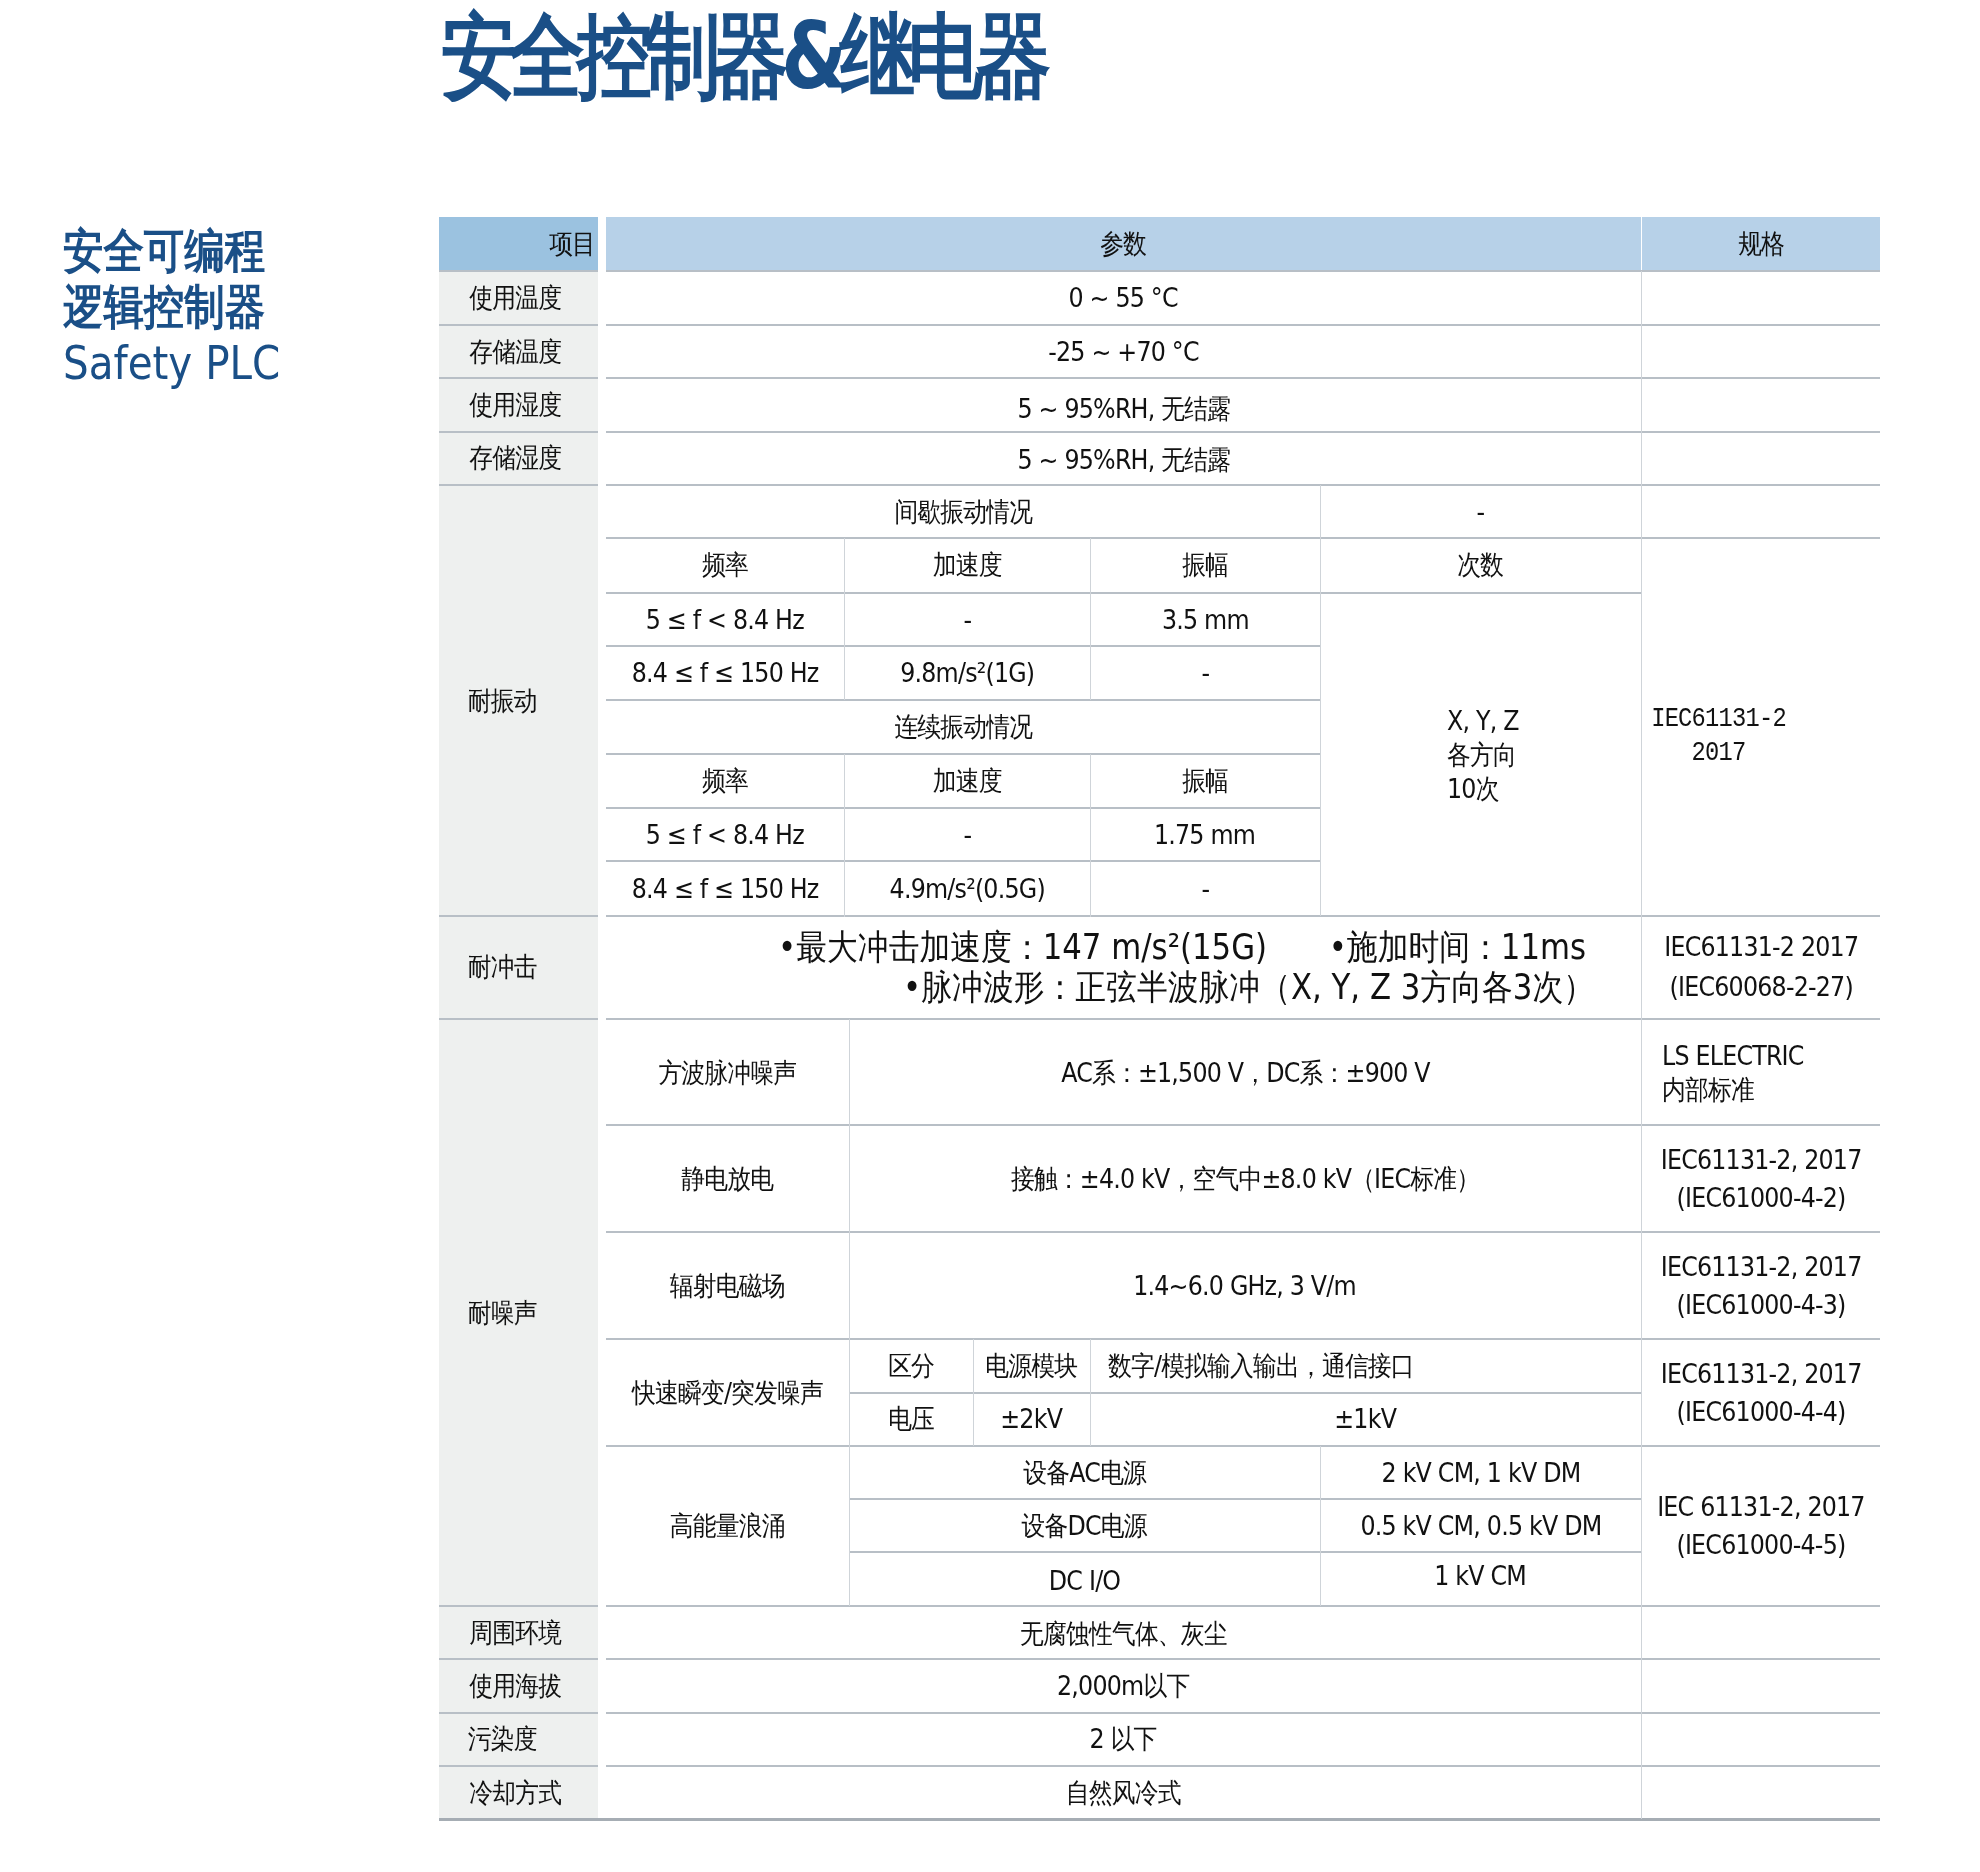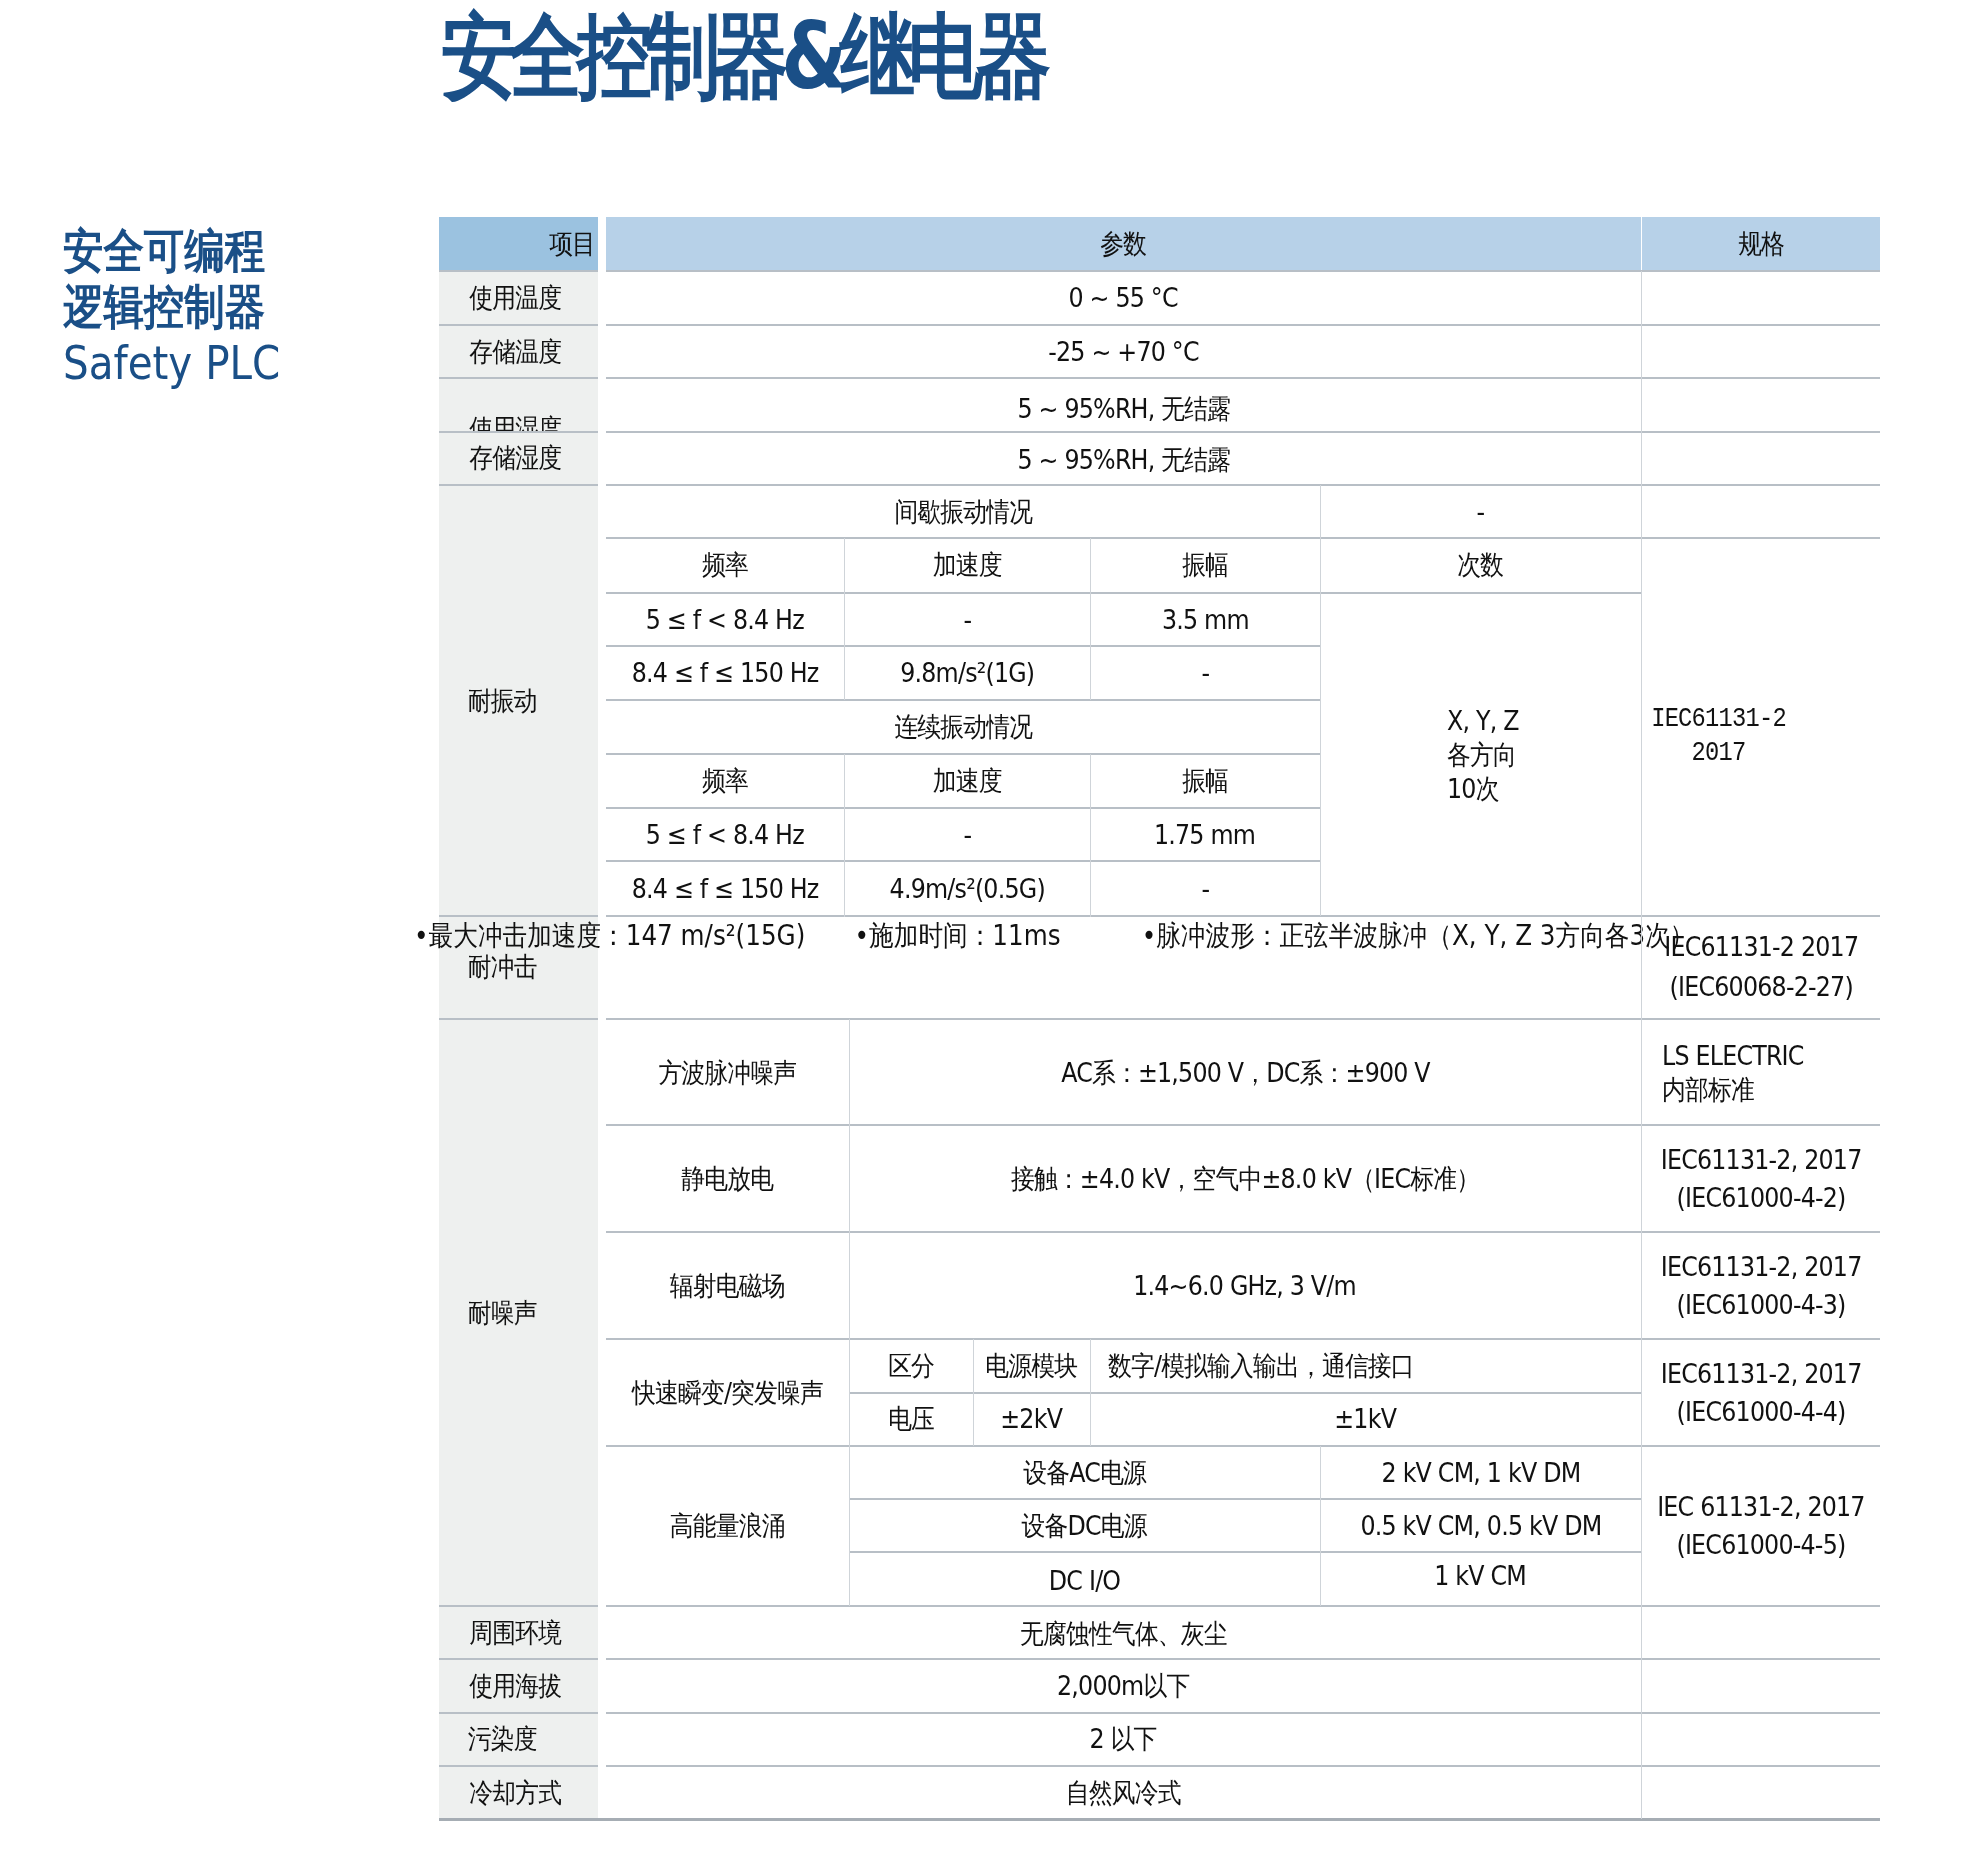--- a/index.html
+++ b/index.html
@@ -33,21 +33,21 @@
   <div class="abs" style="left:439px; top:271px; width:159px; height:1548px; background:#eef0ef;"></div>
 
   <div class="abs cell hdr1" style="left:439px; top:217px; width:159px; height:54px;"><span>项目</span></div>
   <div class="abs cell hdr2" style="left:606px; top:217px; width:1035px; height:54px;"><span>参数</span></div>
   <div class="abs cell hdr2" style="left:1642px; top:217px; width:238px; height:54px;"><span>规格</span></div>
 
   <div class="abs cell item" style="left:439px; top:271px; width:159px; height:53px;"><span>使用温度</span></div>
   <div class="abs cell" style="left:606px; top:271px; width:1035px; height:53px;"><span>0 ~ 55 °C</span></div>
   <div class="abs cell item" style="left:439px; top:325px; width:159px; height:53px;"><span>存储温度</span></div>
   <div class="abs cell" style="left:606px; top:325px; width:1035px; height:53px;"><span>-25 ~ +70 °C</span></div>
-  <div class="abs cell item" style="left:439px; top:378px; width:159px; height:53px;margin-top:24px;"><span>使用湿度</span></div>
+  <div class="abs cell item" style="left:439px; top:378px; width:159px; height:53px;"><span>使用湿度</span></div>
   <div class="abs cell" style="left:606px; top:382px; width:1035px; height:53px;"><span>5 ~ 95%RH, 无结露</span></div>
   <div class="abs cell item" style="left:439px; top:431px; width:159px; height:53px;"><span>存储湿度</span></div>
   <div class="abs cell" style="left:606px; top:433px; width:1035px; height:53px;"><span>5 ~ 95%RH, 无结露</span></div>
 
   <div class="abs cell item" style="left:439px; top:485px; width:159px; height:431px;"><span>耐振动</span></div>
   <div class="abs cell" style="left:606px; top:485px; width:714px; height:53px;"><span>间歇振动情况</span></div>
   <div class="abs cell" style="left:1320px; top:485px; width:321px; height:53px;"><span>-</span></div>
 
   <div class="abs cell" style="left:606px; top:538px; width:238px; height:54px;"><span>频率</span></div>
   <div class="abs cell" style="left:844px; top:538px; width:246px; height:54px;"><span>加速度</span></div>
@@ -76,21 +76,21 @@
   <div class="abs cell" style="left:844px; top:861px; width:246px; height:55px;"><span>4.9m/s²(0.5G)</span></div>
   <div class="abs cell" style="left:1090px; top:861px; width:230px; height:55px;"><span>-</span></div>
 
   <div class="abs cell" style="left:1320px; top:593px; width:321px; height:324px; justify-content:flex-start; padding-left:127px; text-align:left;"><span style="transform-origin:left center;">X, Y, Z
 各方向
 10次</span></div>
   <div class="abs cell" style="left:1600px; top:538px; width:238px; height:396px;font-family:Liberation Mono, monospace;"><span>IEC61131-2
 2017</span></div>
 
   <div class="abs cell item" style="left:439px; top:916px; width:159px; height:102px;"><span>耐冲击</span></div>
-  <div class="abs" style="left:606px; top:916px; width:1035px; height:102px; display:flex; align-items:flex-start; justify-content:center; font-size:28px; line-height:40px;">
+  <div class="abs" style="left:606px; top:916px; width:1035px; height:102px; display:flex; flex-direction:column; align-items:flex-end; justify-content:center; font-size:35px; line-height:40px;">
     <span style="display:inline-block; transform:scaleX(0.88); white-space:nowrap; margin-left:-145px;">•最大冲击加速度：147 m/s²(15G)　　•施加时间：11ms</span>
     <span style="display:inline-block; transform:scaleX(0.88); white-space:nowrap;">•脉冲波形：正弦半波脉冲（X, Y, Z 3方向各3次）</span>
   </div>
   <div class="abs cell" style="left:1642px; top:916px; width:238px; height:102px; line-height:40px;"><span>IEC61131-2 2017
 (IEC60068-2-27)</span></div>
 
   <div class="abs cell item" style="left:439px; top:1019px; width:159px; height:587px;"><span>耐噪声</span></div>
 
   <div class="abs cell" style="left:606px; top:1019px; width:242px; height:107px;"><span>方波脉冲噪声</span></div>
   <div class="abs cell" style="left:849px; top:1019px; width:792px; height:107px;"><span>AC系：±1,500 V，DC系：±900 V</span></div>

